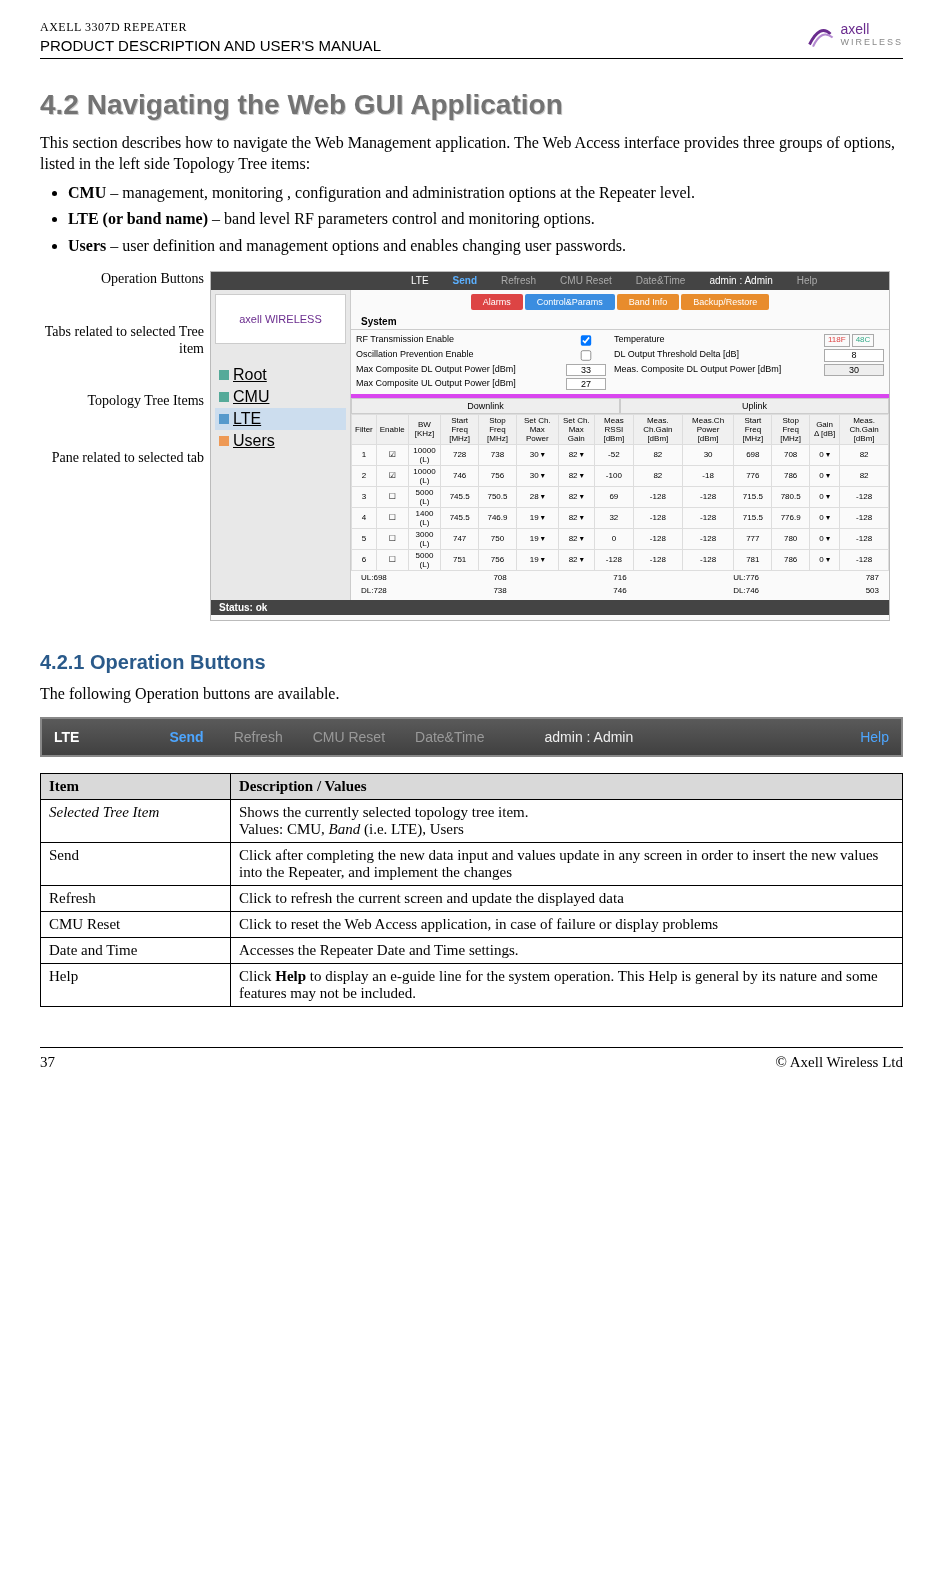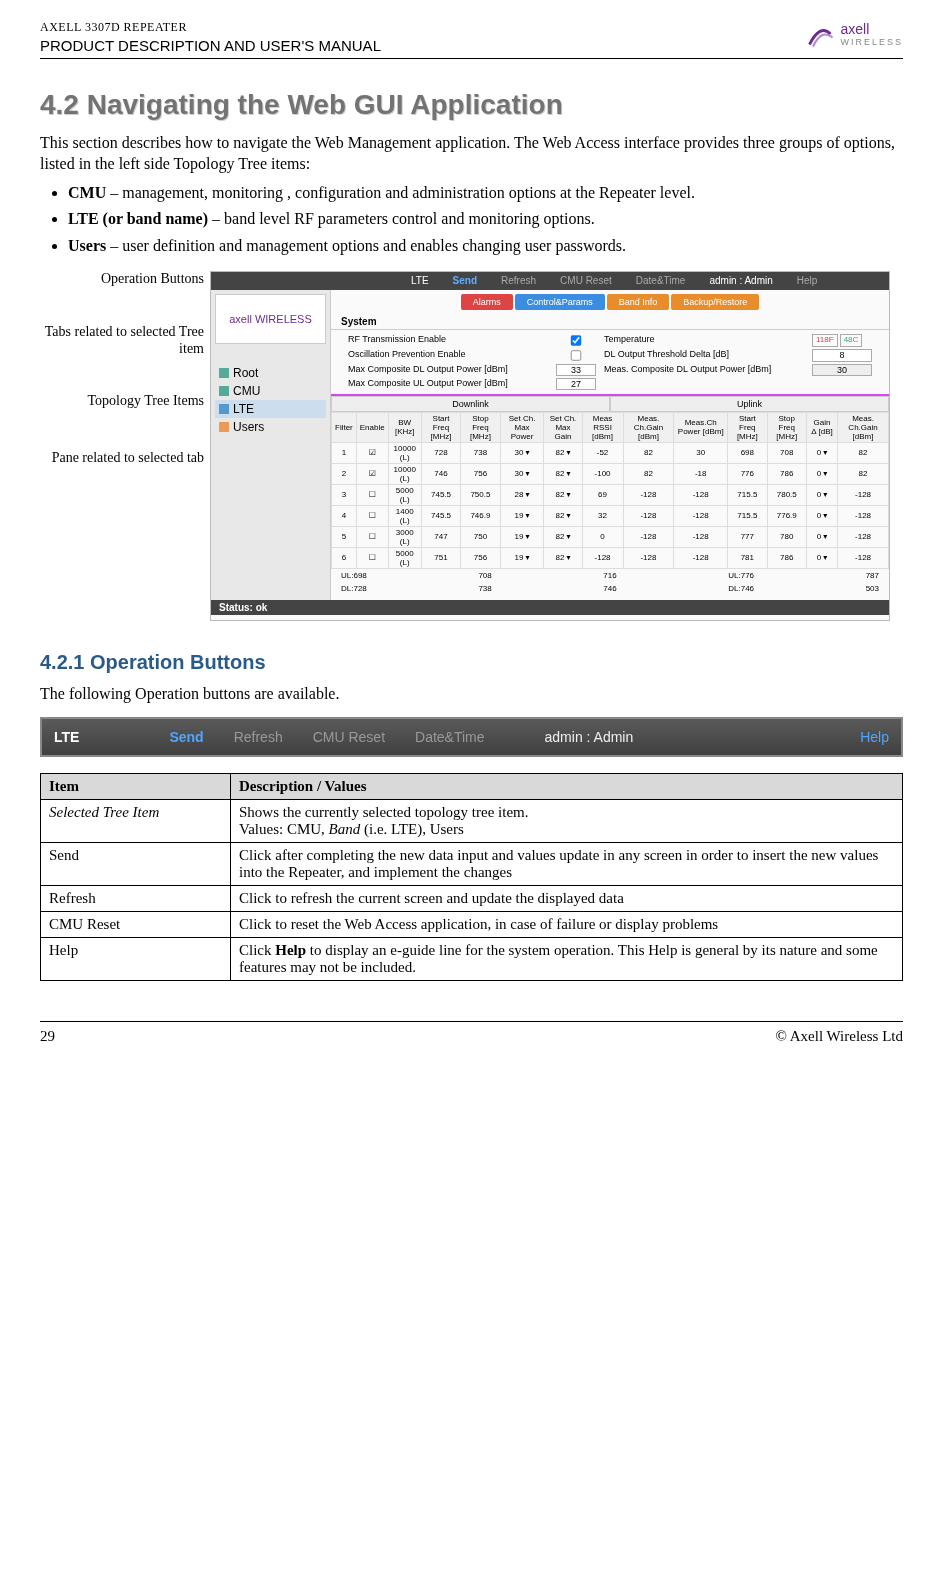--- a/index.html
+++ b/index.html
@@ -21,37 +21,37 @@
 .annot-col .lbl { margin-bottom: 38px; line-height: 1.2; }
 .annot-col .lbl:first-child { margin-top: 0; margin-bottom: 36px; }
 .annot-col .lbl.l2 { margin-bottom: 36px; }
 .annot-col .lbl.l3 { margin-bottom: 40px; }
 .shot { border: 1px solid #bbb; width: 680px; height: 350px; background: #fafafa; position: relative; font-family: Arial, sans-serif; font-size: 10px; }
 .shot-top { background: #444; color: #fff; height: 18px; display: flex; align-items: center; padding-left: 200px; gap: 24px; font-size: 10px; }
 .shot-top .blue { color: #5bb0ff; font-weight: bold; }
 .shot-top .grey { color: #aaa; }
 .shot-top .white { color: #fff; }
 .shot-body { display: flex; height: 310px; }
-.shot-side { width: 120px; background: #e8e8e8; border-right: 1px solid #ccc; padding: 4px; }
+.shot-side { width: 140px; background: #e8e8e8; border-right: 1px solid #ccc; padding: 4px; }
 .axell-logo-box { background: #fff; border: 1px solid #ccc; height: 50px; display: flex; align-items: center; justify-content: center; font-size: 11px; color: #6a2c8e; }
-.tree { margin-top: 20px; font-size: 12px; }
+.tree { margin-top: 20px; font-size: 16px; text-decoration: underline; }
 .tree-item { padding: 2px 4px; display: flex; align-items: center; gap: 4px; }
 .tree-item.sel { background: #cde; }
 .ico-sq { width: 10px; height: 10px; background: #5a9; display: inline-block; }
 .ico-sq.b { background: #59c; }
 .ico-sq.o { background: #e95; }
 .shot-main { flex: 1; padding: 0; }
 .tabs-row { display: flex; gap: 2px; padding: 4px; justify-content: center; }
 .tab-btn { padding: 3px 12px; font-size: 9px; color: #fff; border-radius: 2px; }
 .tab-red { background: #d44; }
 .tab-blue { background: #3a8de0; }
 .tab-org { background: #e88c2c; }
 .tab-org2 { background: #e88c2c; }
 .sys-row { padding: 2px 10px; font-size: 10px; font-weight: bold; border-bottom: 1px solid #ccc; }
-.param-grid { display: grid; grid-template-columns: 1fr 40px 1fr 60px; font-size: 9px; padding: 4px 17px; gap: 2px 8px; border-bottom: 2px solid #d946ef; }
+.param-grid { display: grid; grid-template-columns: 1fr 40px 1fr 60px; font-size: 9px; padding: 4px 5px; gap: 2px 8px; border-bottom: 4px solid #d946ef; }
 .param-grid input[type=checkbox] { transform: scale(0.8); }
 .param-grid .val-box { border: 1px solid #aaa; padding: 0 4px; text-align: center; background: #fff; font-size: 9px; }
 .param-grid .val-box.ro { background: #eee; }
 .ch-table { width: 100%; border-collapse: collapse; font-size: 8px; }
 .ch-table th, .ch-table td { border: 1px solid #ddd; padding: 1px 3px; text-align: center; }
 .ch-table th { background: #f0f0f0; font-weight: normal; }
 .dl-ul-hdr { display: flex; font-size: 9px; }
 .dl-ul-hdr > div { flex: 1; text-align: center; padding: 2px; background: #eee; border: 1px solid #ccc; }
 .freq-row { display: flex; font-size: 8px; justify-content: space-between; padding: 2px 10px; }
 .status-bar { background: #444; color: #fff; font-size: 10px; padding: 2px 8px; font-weight: bold; }
@@ -345,22 +345,26 @@
       </tr>
       <tr>
         <td>Refresh</td>
         <td>Click to refresh the current screen and update the displayed data</td>
       </tr>
       <tr>
         <td>CMU Reset</td>
         <td>Click to reset the Web Access application, in case of failure or display problems</td>
       </tr>
       <tr>
+        <td>Date and Time</td>
+        <td>Accesses the Repeater Date and Time settings.</td>
+      </tr>
+      <tr>
         <td>Help</td>
         <td>Click <b>Help</b> to display an e-guide line for the system operation.  This Help is general by its nature and some features may not be included.</td>
       </tr>
     </tbody>
 </table>
 
 <div class="ftr">
-  <span>29</span>
+  <span>37</span>
   <span>© Axell Wireless Ltd</span>
 </div>
 
 </body></html>

